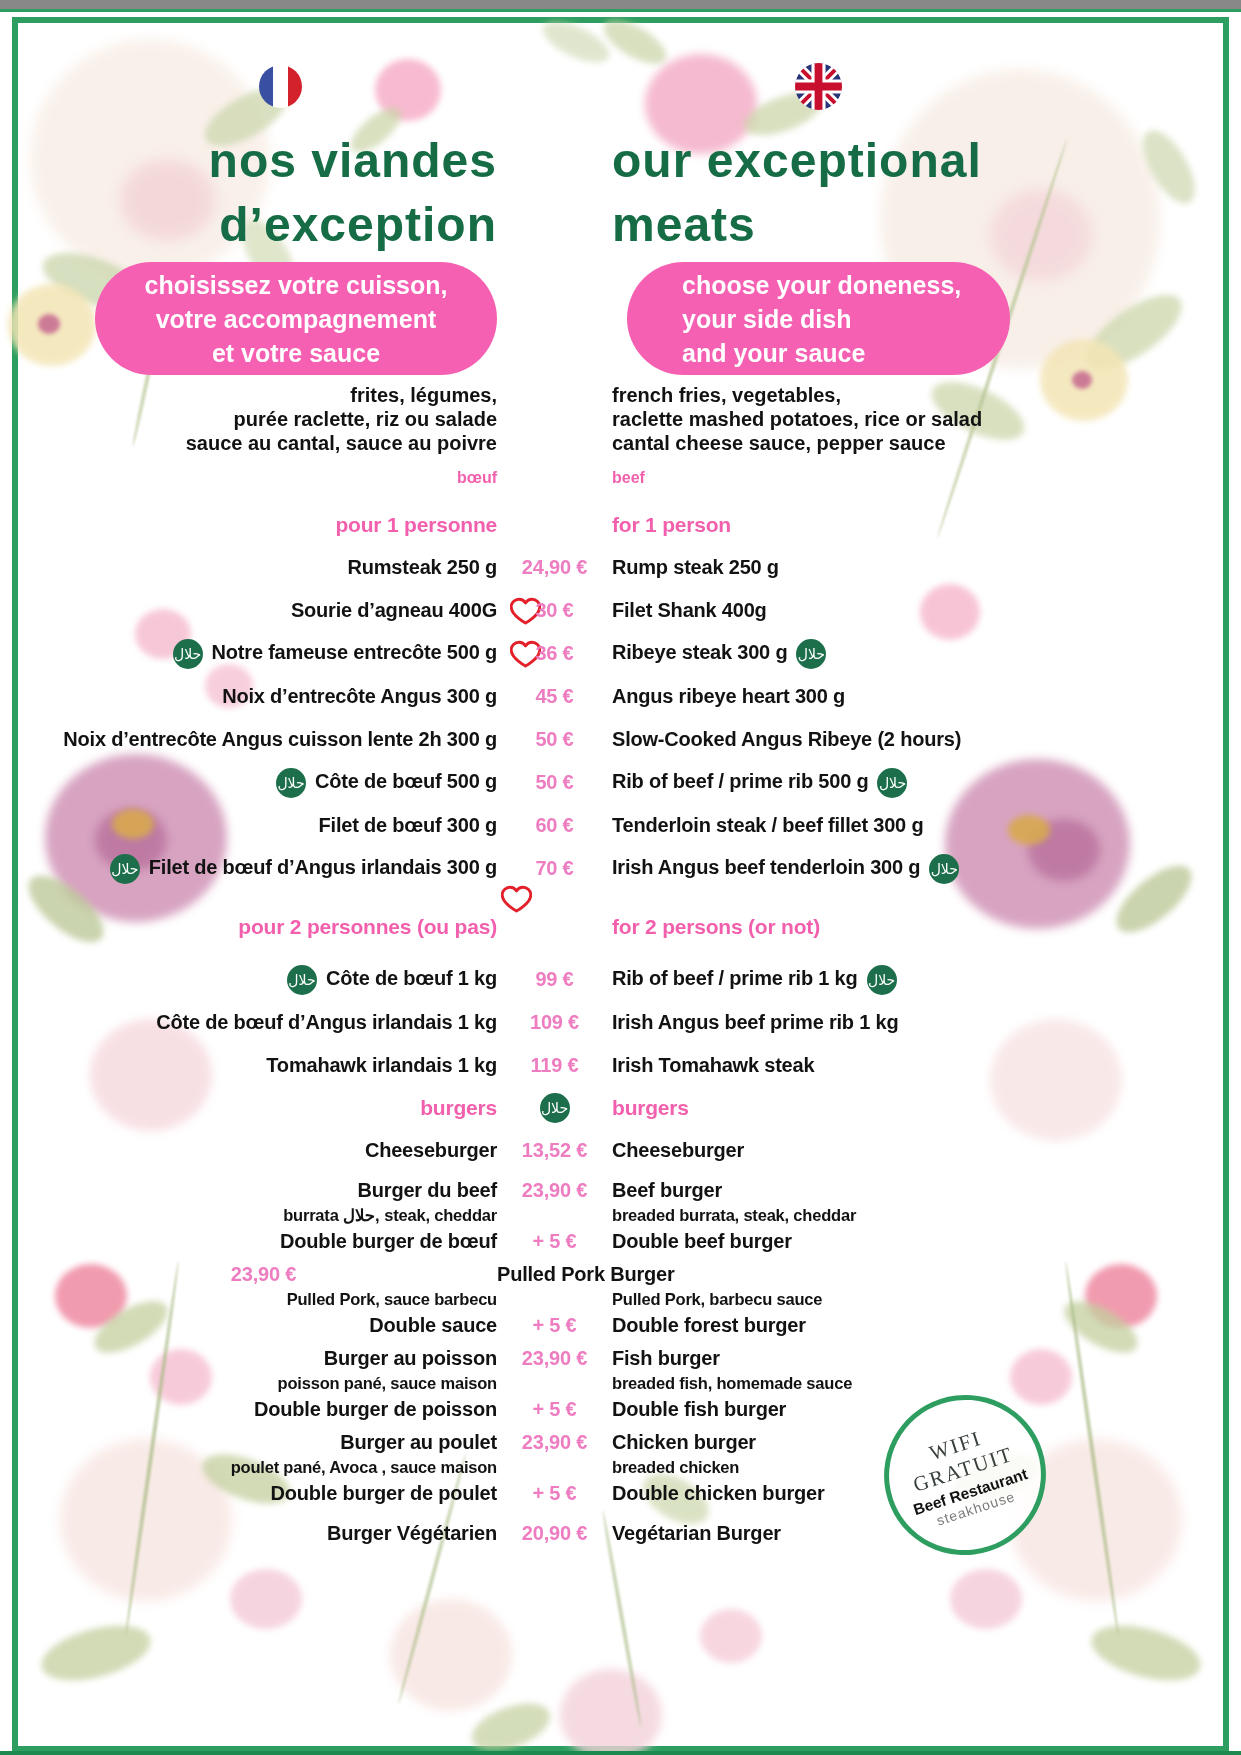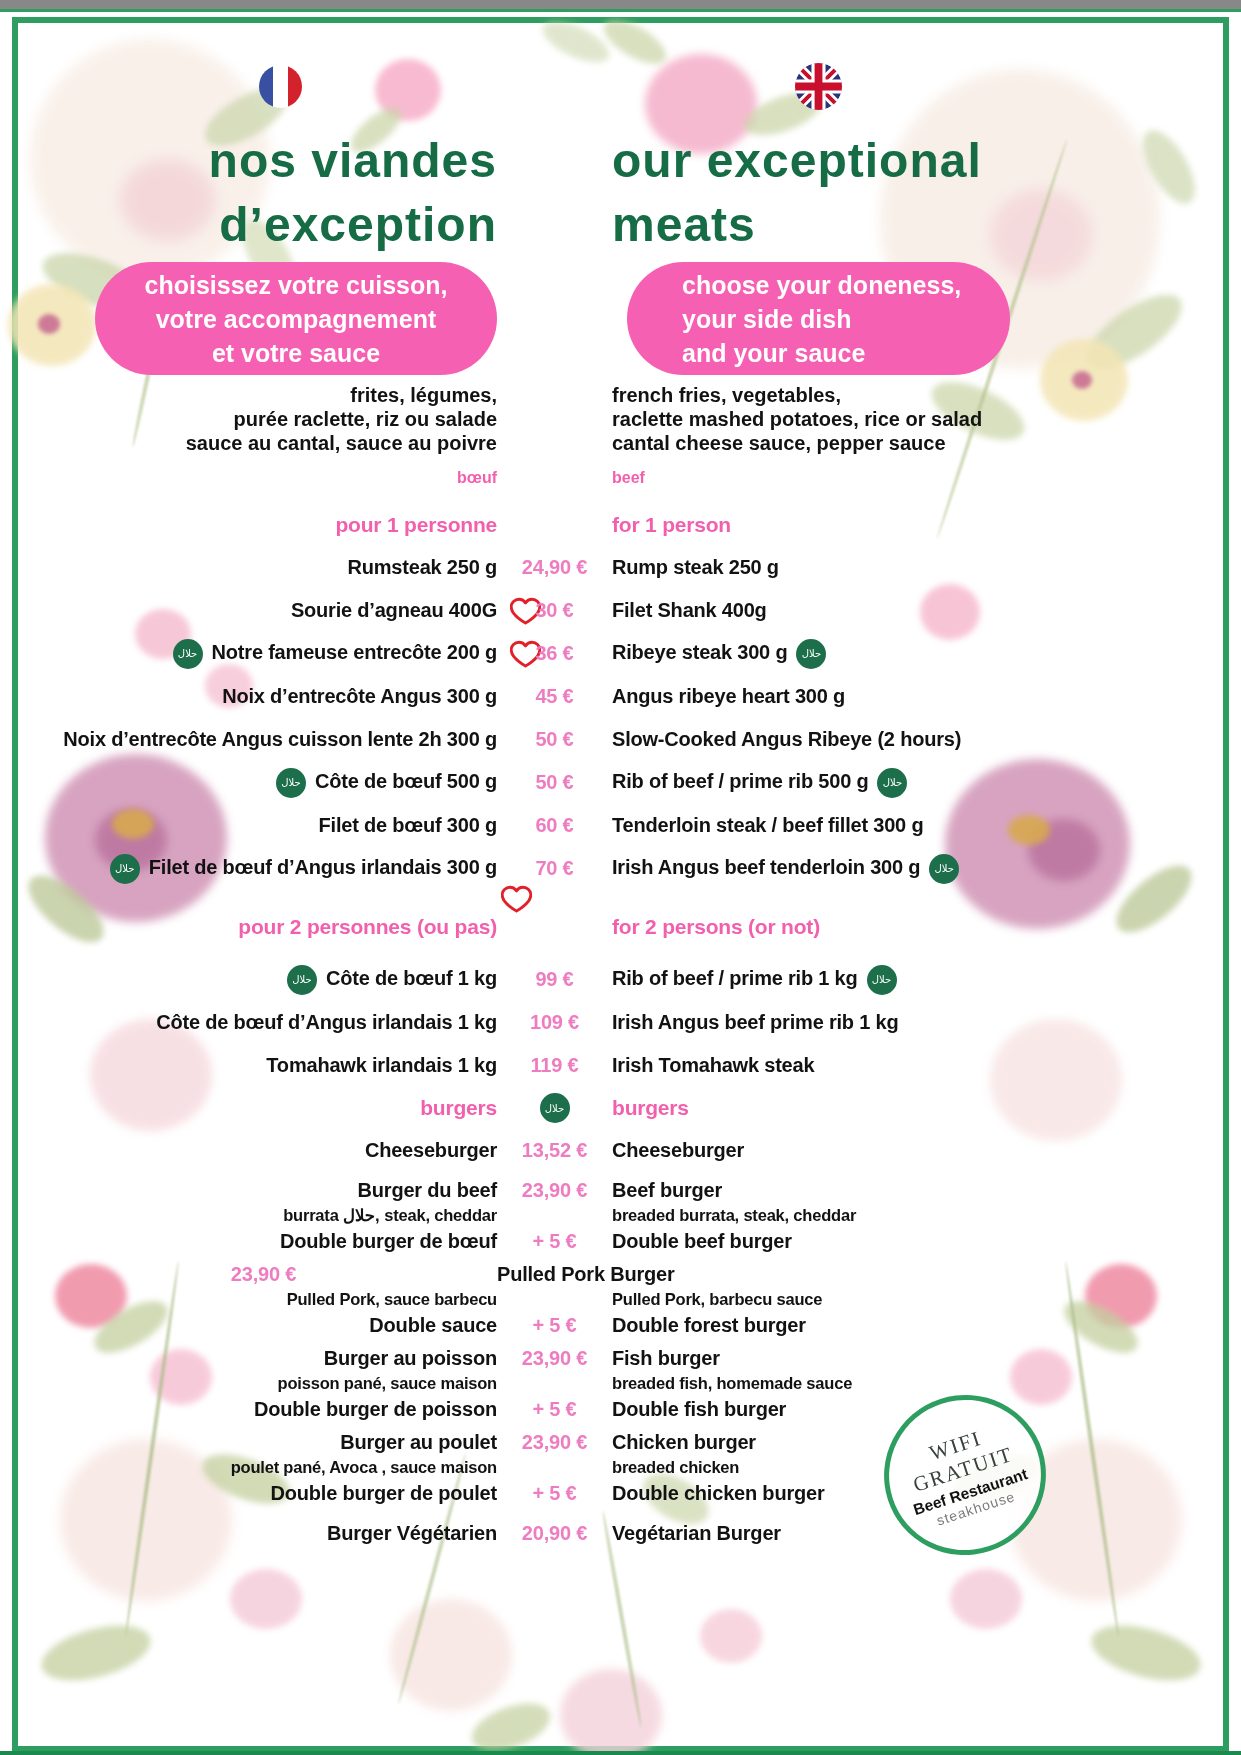--- a/index.html
+++ b/index.html
@@ -40,21 +40,21 @@
   .row.subrow{min-height:22px;}
   .row.dblrow{min-height:30px;}
   .mt16{margin-top:16px;} .mt10{margin-top:10px;} .mt4{margin-top:4px;}
   .cell{white-space:nowrap;font-size:20px;letter-spacing:-0.2px;}
   .cell.fr{text-align:right;position:relative;}
   .cell.price{text-align:center;color:var(--price_pink,#ee7cc0);position:relative;}
   .cell.en{text-align:left;}
   .cell.sub{font-size:16.5px;}
   .section-label{color:var(--label_pink,#f25fad);font-size:21px;}
   .halal{display:inline-flex;align-items:center;justify-content:center;width:30px;height:30px;border-radius:50%;
-    background:var(--halal_green,#1c6f4a);color:#fff;font-size:10px;font-weight:400;
+    background:var(--halal_green,#1c6f4a);color:#fff;font-size:14px;font-weight:400;
     font-family:"DejaVu Sans",sans-serif;vertical-align:middle;margin:0 9px;letter-spacing:0;}
   .heart{display:inline-block;vertical-align:middle;line-height:0;}
   .heart-after{position:absolute;right:-44px;top:50%;transform:translateY(-50%);}
   .heart-below{position:absolute;left:4px;top:28px;}
   
   .badge{position:absolute;left:884px;top:1386px;width:152px;height:150px;border:5px solid var(--frame_green,#2e9e60);
     border-radius:50%;transform:rotate(-18deg);background:rgba(255,255,255,.88);
     display:flex;flex-direction:column;align-items:center;justify-content:center;text-align:center;line-height:1.15;}
   .badge .serif{font-family:"Liberation Serif",serif;font-size:21px;font-weight:400;letter-spacing:2px;color:#39413b;}
   .badge .b3{font-size:15.5px;font-weight:700;color:#111;margin-top:3px;}
@@ -190,21 +190,21 @@
           <div class="cell en"><span>Rump steak 250 g</span></div>
         </div>
         <div class="row item-row">
           <div class="cell fr"><span>Sourie d’agneau 400G</span><span class="heart heart-after"><svg width="31" height="28" viewBox="0 0 34 31">
                 <path d="M24.2 2.5c-3 0-5.7 1.6-7.2 4C15.5 4.1 12.8 2.5 9.8 2.5 5 2.5 1.2 6.3 1.2 11.1c0 9.3 15.8 17.7 15.8 17.7S32.8 20.4 32.8 11.1c0-4.8-3.8-8.6-8.6-8.6z" fill="none" stroke="#e3202a" stroke-width="3.2" stroke-linejoin="round"></path>
               </svg></span></div>
           <div class="cell price"><span>30 €</span></div>
           <div class="cell en"><span>Filet Shank 400g</span></div>
         </div>
         <div class="row item-row">
-          <div class="cell fr"><span class="halal">حلال</span><span>Notre fameuse entrecôte 200 g</span><span class="heart heart-after"><svg width="31" height="28" viewBox="0 0 34 31">
+          <div class="cell fr"><span class="halal">حلال</span><span>Notre fameuse entrecôte 500 g</span><span class="heart heart-after"><svg width="31" height="28" viewBox="0 0 34 31">
                 <path d="M24.2 2.5c-3 0-5.7 1.6-7.2 4C15.5 4.1 12.8 2.5 9.8 2.5 5 2.5 1.2 6.3 1.2 11.1c0 9.3 15.8 17.7 15.8 17.7S32.8 20.4 32.8 11.1c0-4.8-3.8-8.6-8.6-8.6z" fill="none" stroke="#e3202a" stroke-width="3.2" stroke-linejoin="round"></path>
               </svg></span></div>
           <div class="cell price"><span>36 €</span></div>
           <div class="cell en"><span>Ribeye steak 300 g</span><span class="halal">حلال</span></div>
         </div>
         <div class="row item-row">
           <div class="cell fr"><span>Noix d’entrecôte Angus 300 g</span></div>
           <div class="cell price"><span>45 €</span></div>
           <div class="cell en"><span>Angus ribeye heart 300 g</span></div>
         </div>

